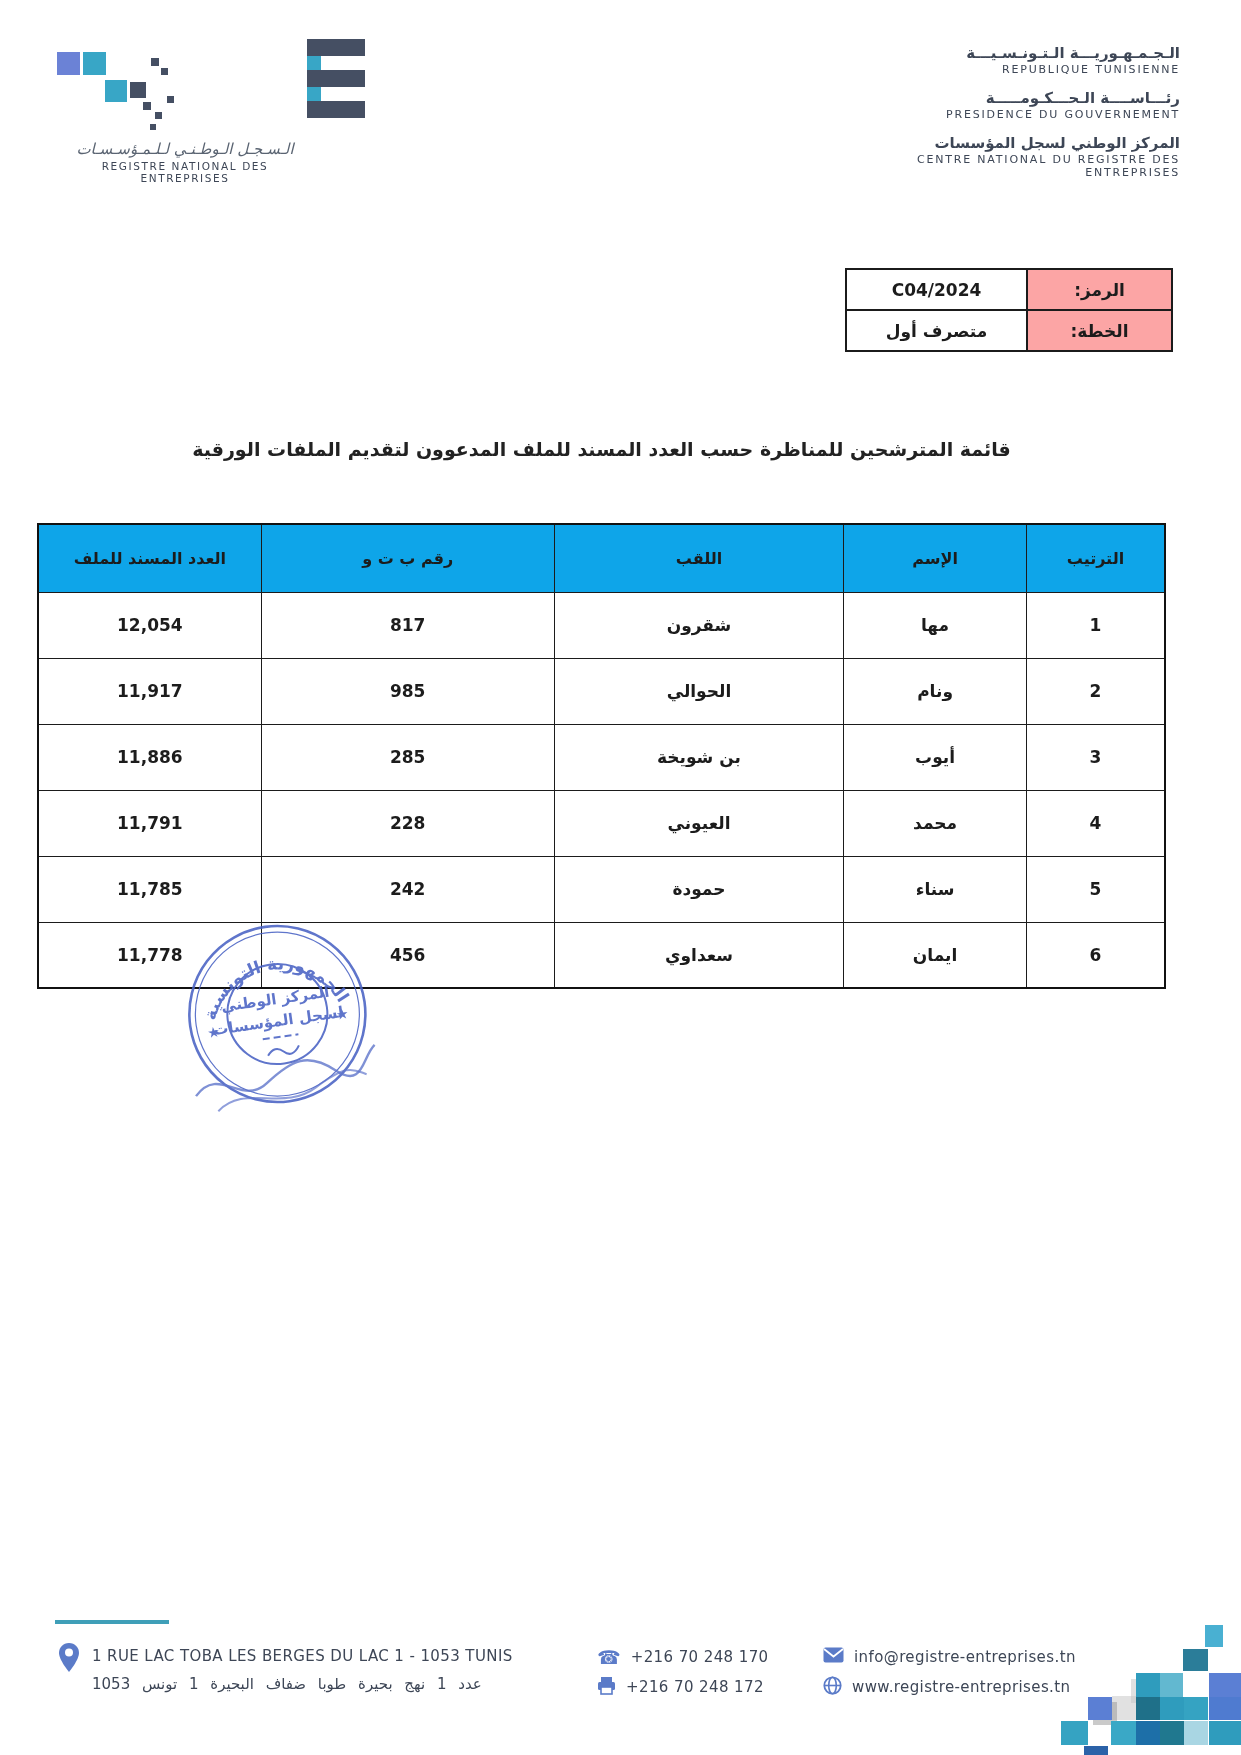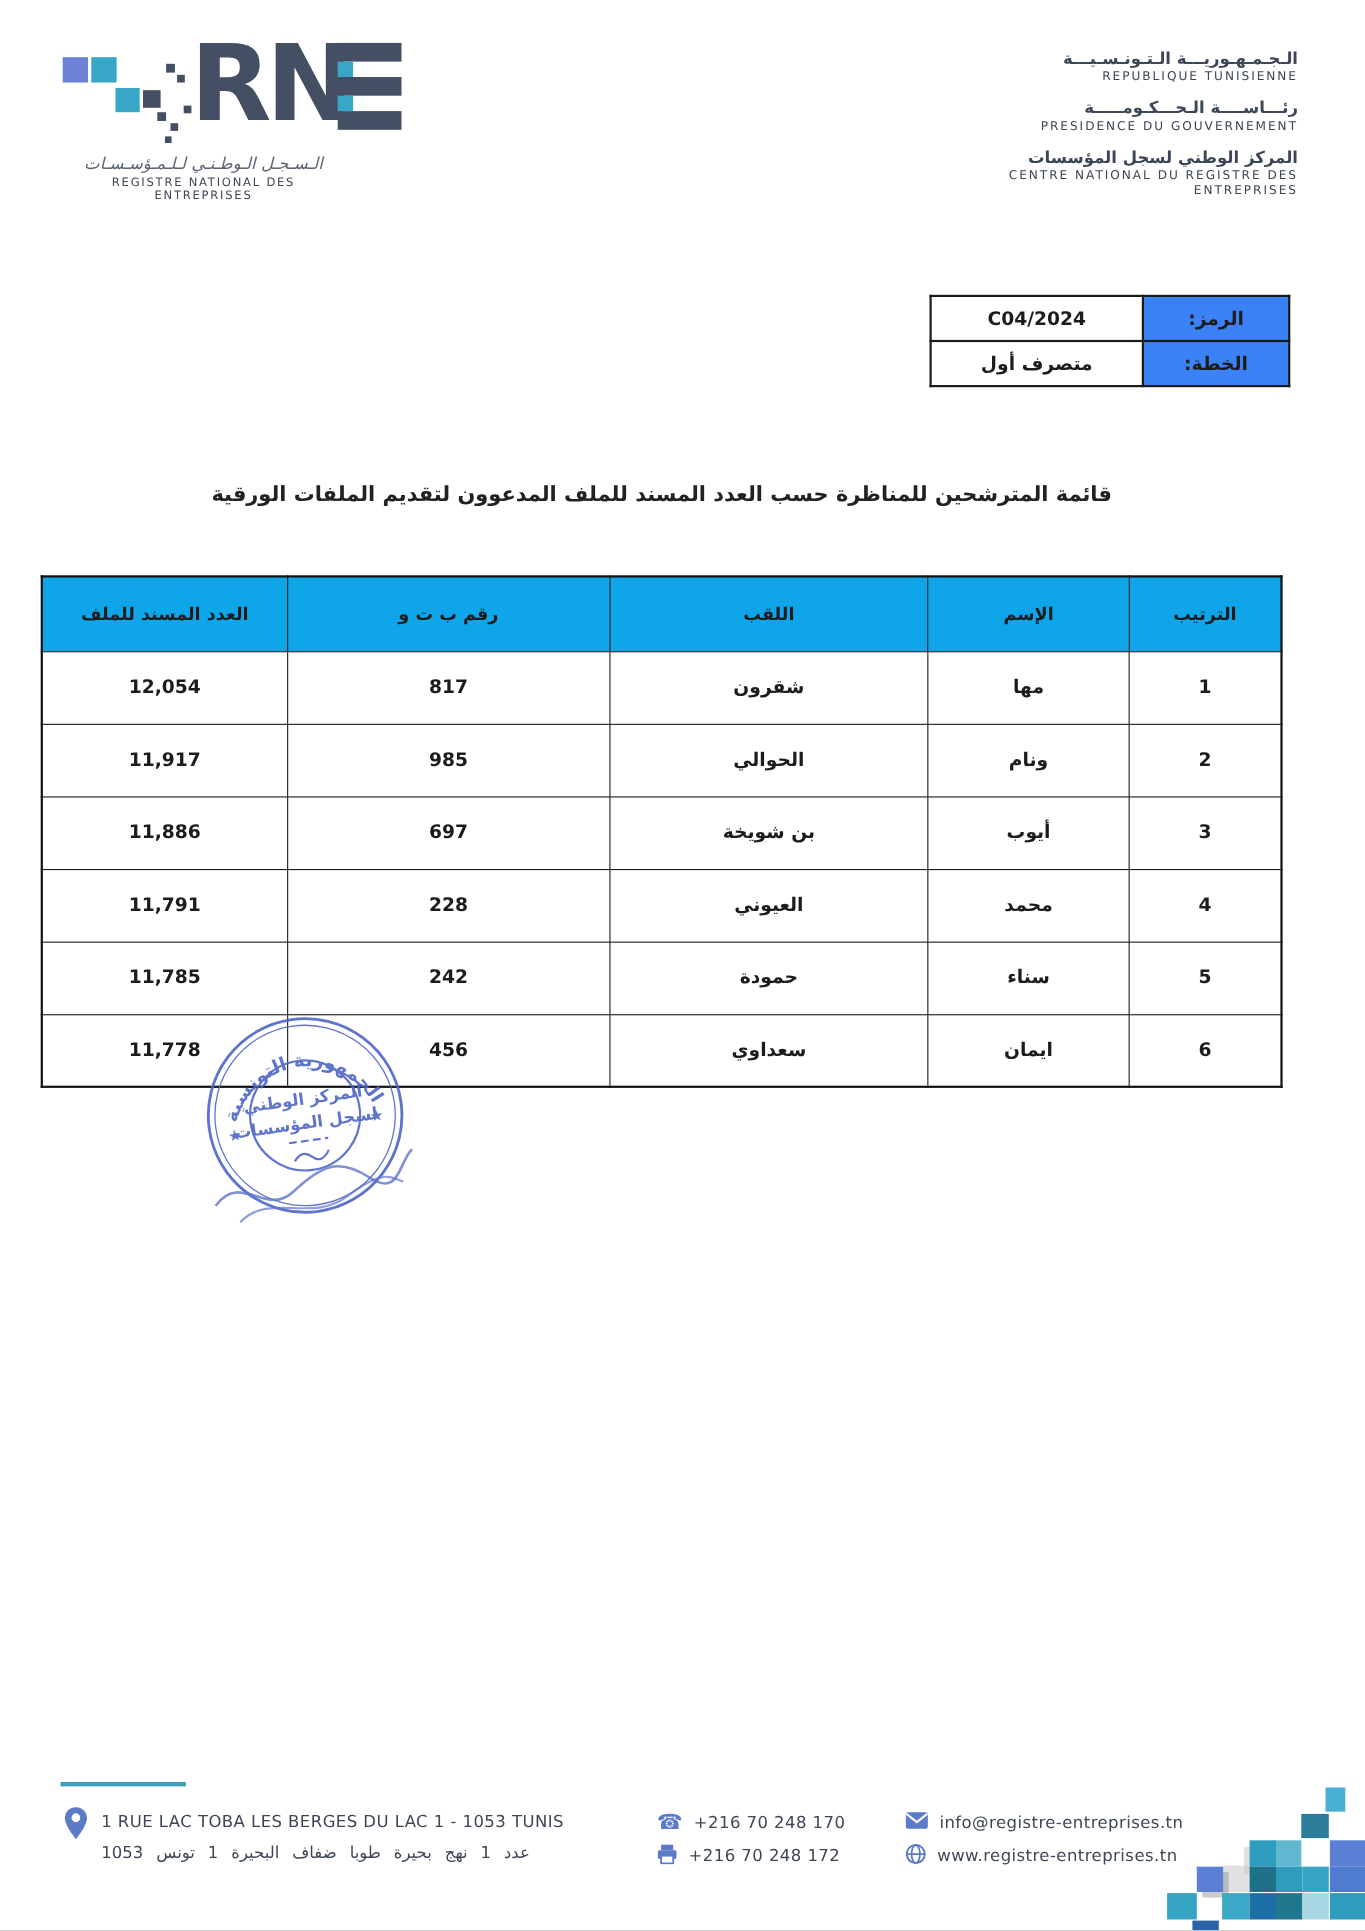--- a/index.html
+++ b/index.html
@@ -34,21 +34,21 @@
   .gov { position:absolute; right:61px; top:44px; width:270px; text-align:right; }
   .gov .pair { margin-bottom:13px; }
   .gov .ar { direction:rtl; font-size:15px; color:#3d4656; font-weight:600; }
   .gov .fr { font-size:11px; letter-spacing:1.8px; color:#3d4656; margin-top:1px; }
 
   
   .info-table { position:absolute; left:845px; top:268px; width:328px;
     border-collapse:collapse; table-layout:fixed; }
   .info-table td { border:2px solid #1b1b1b; font-weight:bold; font-size:17px;
     text-align:center; vertical-align:middle; }
-  .info-table .lbl { width:133px; background:#3b82f6; direction:rtl; padding:0 8px; }
+  .info-table .lbl { width:145px; background:#fca5a5; direction:rtl; padding:0 8px; }
   .info-table .val { direction:rtl; }
   .info-table tr { height:41px; }
 
   
   .doc-title { position:absolute; left:37px; top:438px; width:1129px;
     text-align:center; direction:rtl; font-size:19px; font-weight:bold; color:#222; }
 
   
   .main-table { position:absolute; left:37px; top:523px; width:1129px;
     border-collapse:collapse; table-layout:fixed; border:2.5px solid #111; }
@@ -92,21 +92,20 @@
       <span class="px violet" style="left:2px;top:16px;width:23px;height:23px;"></span>
       <span class="px teal" style="left:28px;top:16px;width:23px;height:23px;"></span>
       <span class="px teal" style="left:50px;top:44px;width:22px;height:22px;"></span>
       <span class="px dark" style="left:75px;top:46px;width:16px;height:16px;"></span>
       <span class="px dark" style="left:96px;top:22px;width:8px;height:8px;"></span>
       <span class="px dark" style="left:106px;top:32px;width:7px;height:7px;"></span>
       <span class="px dark" style="left:88px;top:66px;width:8px;height:8px;"></span>
       <span class="px dark" style="left:100px;top:76px;width:7px;height:7px;"></span>
       <span class="px dark" style="left:112px;top:60px;width:7px;height:7px;"></span>
       <span class="px dark" style="left:95px;top:88px;width:6px;height:6px;"></span>
-      <span class="logo-rn">RN</span>
       <div class="logo-e">
         <div class="bar"></div>
         <div class="gaprow">
             <span class="sq"></span>
           </div>
         <div class="bar"></div>
         <div class="gaprow">
             <span class="sq"></span>
           </div>
         <div class="bar"></div>
@@ -171,21 +170,21 @@
     </tr>
     <tr>
       <td>11,917</td>
       <td>985</td>
       <td class="ar">الحوالي</td>
       <td class="ar">ونام</td>
       <td>2</td>
     </tr>
     <tr>
       <td>11,886</td>
-      <td>697</td>
+      <td>285</td>
       <td class="ar">بن شويخة</td>
       <td class="ar">أيوب</td>
       <td>3</td>
     </tr>
     <tr>
       <td>11,791</td>
       <td>228</td>
       <td class="ar">العيوني</td>
       <td class="ar">محمد</td>
       <td>4</td>

